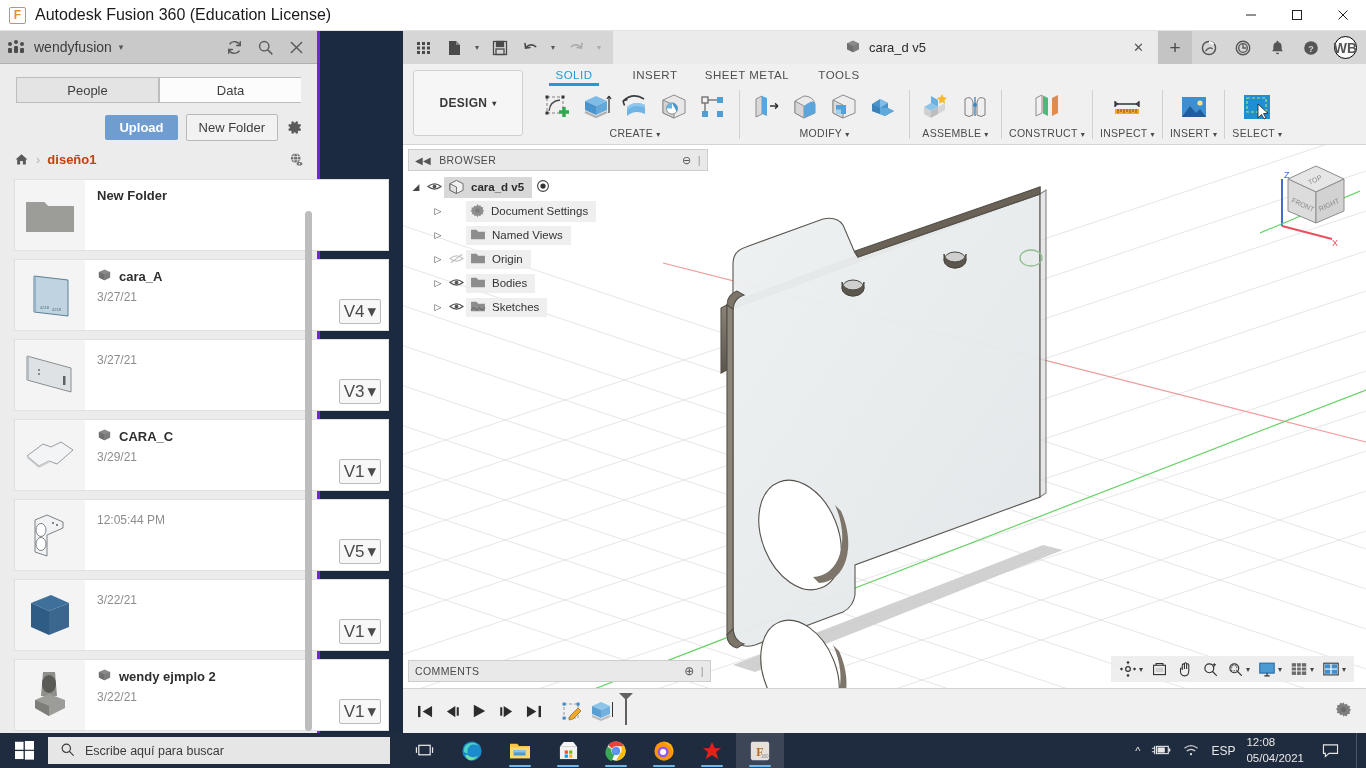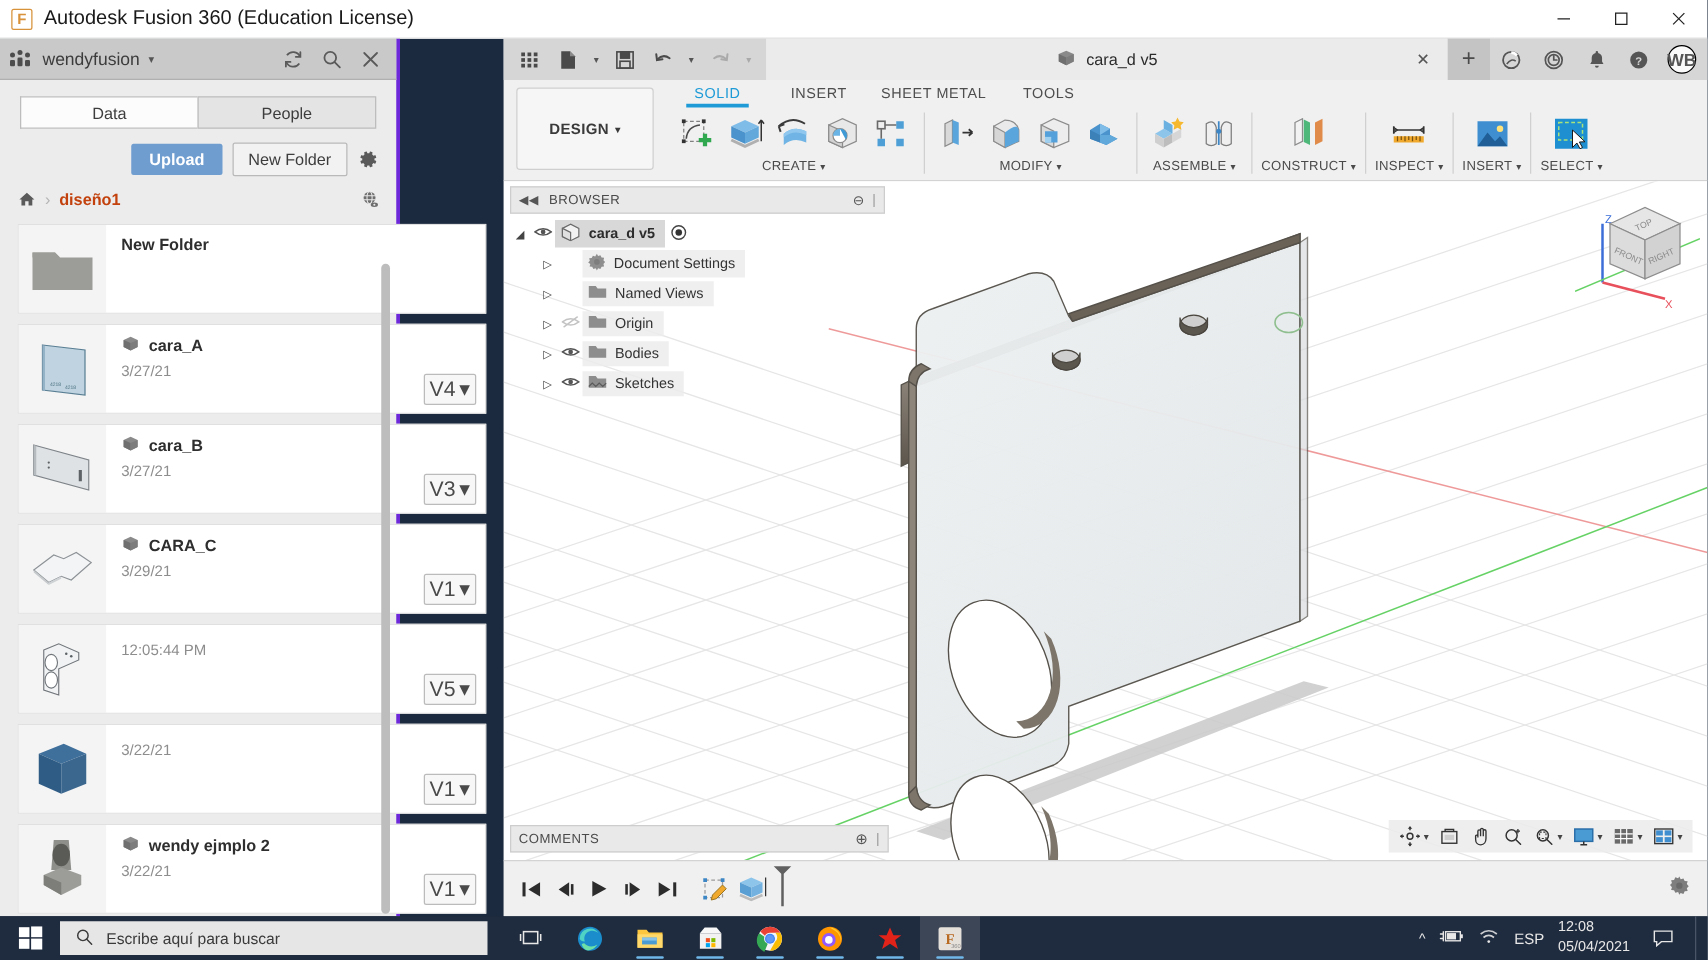--- a/index.html
+++ b/index.html
@@ -296,22 +296,22 @@
         <div class="icon-btn">
           <svg width="17" height="17" viewBox="0 0 20 20" stroke="#5a5a5a" stroke-width="1.7">
             <line x1="4" y1="4" x2="16" y2="16" stroke-linecap="round"></line>
               <line x1="16" y1="4" x2="4" y2="16" stroke-linecap="round"></line>
           </svg>
         </div>
       </div>
     </div>
 
     <div class="dp-tabs">
+      <div class="dp-tab">People</div>
       <div class="dp-tab active">Data</div>
-      <div class="dp-tab">People</div>
     </div>
 
     <div class="dp-actions">
       <button class="btn-upload">Upload</button>
       <button class="btn-newfolder">New Folder</button>
       <span class="icon-btn gear">
         <svg width="17" height="17" viewBox="0 0 20 20" fill="#5a5a5a">
           <path d="M10 6.6A3.4 3.4 0 1 0 10 13.4 3.4 3.4 0 0 0 10 6.6zm0 5.2a1.8 1.8 0 1 1 0-3.6 1.8 1.8 0 0 1 0 3.6z"></path>
           <path d="M17.3 11.4l-1.4-.5a6 6 0 0 0 0-1.8l1.4-.5a.5.5 0 0 0 .3-.6l-.6-1.7a.5.5 0 0 0-.6-.3l-1.4.5a6 6 0 0 0-1.3-1.3l.5-1.4a.5.5 0 0 0-.3-.6l-1.7-.6a.5.5 0 0 0-.6.3l-.5 1.4a6 6 0 0 0-1.8 0l-.5-1.4a.5.5 0 0 0-.6-.3l-1.7.6a.5.5 0 0 0-.3.6l.5 1.4a6 6 0 0 0-1.3 1.3l-1.4-.5a.5.5 0 0 0-.6.3l-.6 1.7a.5.5 0 0 0 .3.6l1.4.5a6 6 0 0 0 0 1.8l-1.4.5a.5.5 0 0 0-.3.6l.6 1.7a.5.5 0 0 0 .6.3l1.4-.5a6 6 0 0 0 1.3 1.3l-.5 1.4a.5.5 0 0 0 .3.6l1.7.6a.5.5 0 0 0 .6-.3l.5-1.4a6 6 0 0 0 1.8 0l.5 1.4a.5.5 0 0 0 .6.3l1.7-.6a.5.5 0 0 0 .3-.6l-.5-1.4a6 6 0 0 0 1.3-1.3l1.4.5a.5.5 0 0 0 .6-.3l.6-1.7a.5.5 0 0 0-.3-.6z"></path>
         </svg>
@@ -385,30 +385,20 @@
         <div class="file-thumb">
           <svg width="58" height="58" viewBox="0 0 58 58">
             <path d="M6 10 L50 22 L50 46 L6 34 Z" fill="#dfe2e4" stroke="#7d8388" stroke-width="0.9"></path>
             <path d="M6 10 L8 10.6 L8 34.6 L6 34 Z" fill="#b6bbc0"></path>
             <rect x="42" y="30" width="2.5" height="9" fill="#5d6266"></rect>
             <circle cx="18" cy="24" r="0.9" fill="#5d6266"></circle>
             <circle cx="18" cy="28" r="0.9" fill="#5d6266"></circle>
           </svg>
         </div>
         <div class="file-main">
-          <div class="file-name">
-            <span class="cube-ico">
-              <svg width="15" height="14" viewBox="0 0 16 15">
-                  <path d="M2 4.2 8 1.5l6 2.7v6L8 13.2 2 10.2z" fill="#8a8a8a"></path>
-                  <path d="M2 4.2 8 6.9v6.3L2 10.2z" fill="#6f6f6f"></path>
-                  <path d="M8 6.9l6-2.7v6L8 13.2z" fill="#7d7d7d"></path>
-                </svg>
-            </span>
-            <span>cara_B</span>
-          </div>
           <div class="file-date">3/27/21</div>
           <div class="vbadge">
             <span>V3</span>
               <span>▾</span>
           </div>
         </div>
       </div>
 
       <div class="file-row">
         <div class="file-thumb">

